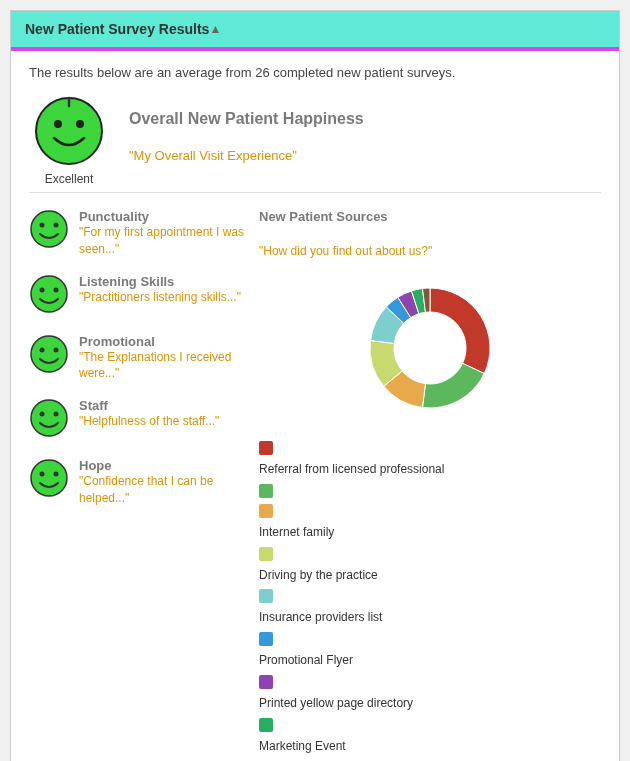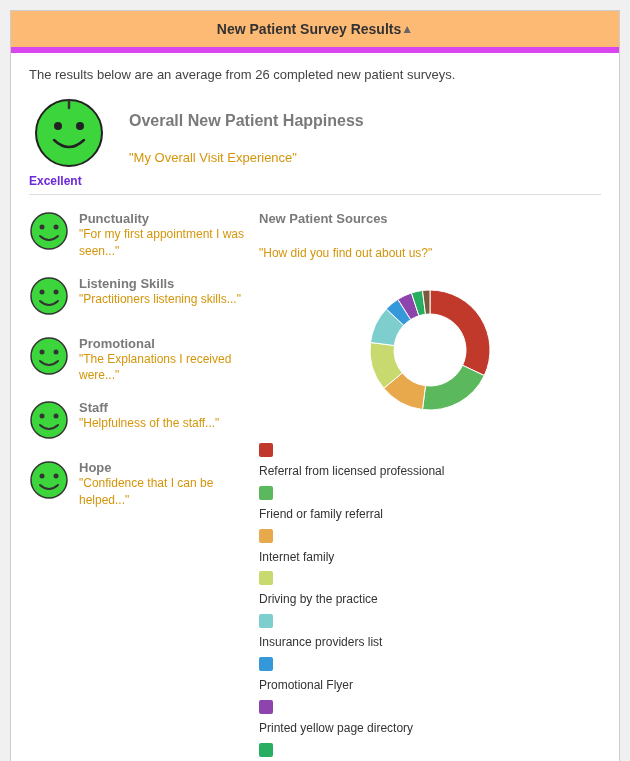--- a/index.html
+++ b/index.html
@@ -13,25 +13,25 @@
       padding: 10px;
     }
     .panel {
       background: #fff;
       border: 1px solid #ccc;
       width: 630px;
       min-height: 761px;
       position: relative;
     }
     .panel-header {
-      background: #fdba74;
-      border-bottom: 6px solid #d946ef;
+      background: #5eead4;
+      border-bottom: 4px solid #d946ef;
       padding: 10px 14px;
       display: flex;
-      justify-content: center;
+      justify-content: flex-start;
       align-items: center;
     }
     .panel-title {
       font-size: 14px;
       font-weight: bold;
       color: #333;
     }
     .collapse-btn {
       font-size: 12px;
       color: #666;
@@ -59,23 +59,23 @@
       width: 80px;
       height: 80px;
       text-align: center;
     }
     .smiley-lg svg {
       width: 70px;
       height: 70px;
     }
     .excellent-label {
       font-size: 12px;
-      font-weight: bold;
-      color: #6d28d9;
-      text-align: left;
+      font-weight: normal;
+      color: #404040;
+      text-align: center;
       margin-top: 2px;
     }
     .overall-text {
       flex: 1;
     }
     .overall-title {
       font-size: 16px;
       font-weight: bold;
       color: #7a7a7a;
       margin-bottom: 20px;
@@ -275,21 +275,20 @@
               <path d="M 72.48000598614178 20.473117921131326 A 60 60 0 0 1 80.00000000000004 20 L 80.00000000000003 44 A 36 36 0 0 0 75.48800359168507 44.283870752678794 Z" fill="#7d5a3c" stroke="#fff" stroke-width="1"></path>
             </svg>
         </div>
         <ul class="legend" id="legend-list">
             <li>
       <div class="legend-color" style="background:#c0392b"></div>
       <span>Referral from licensed professional</span>
     </li>
             <li>
       <div class="legend-color" style="background:#5cb85c"></div>
-      <span>Friend or family referral</span>
     </li>
             <li>
       <div class="legend-color" style="background:#e8a84c"></div>
       <span>Internet family</span>
     </li>
             <li>
       <div class="legend-color" style="background:#c8d96f"></div>
       <span>Driving by the practice</span>
     </li>
             <li>

